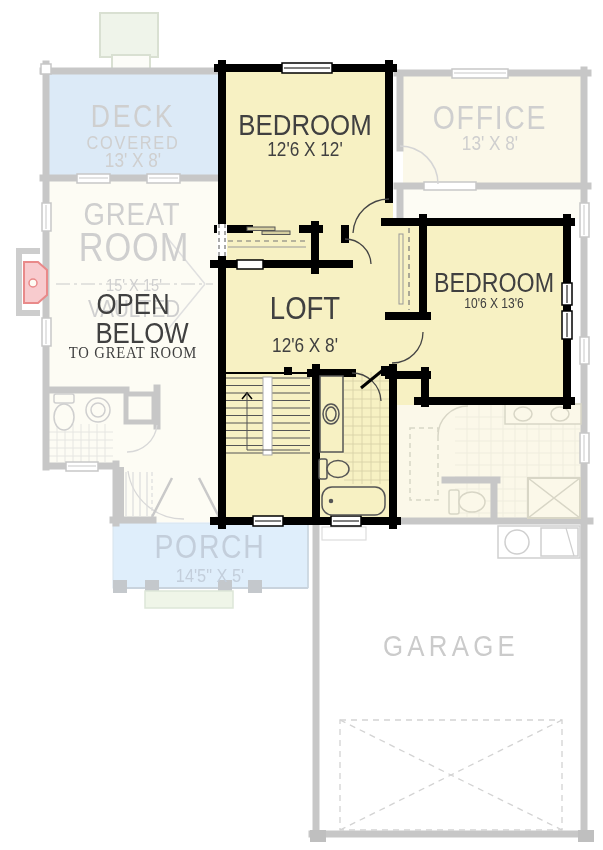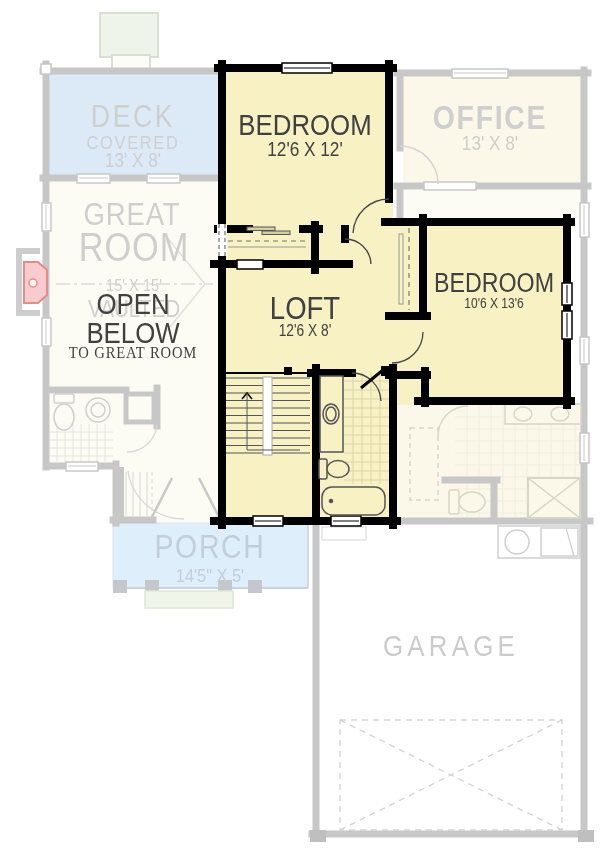--- a/index.html
+++ b/index.html
@@ -205,43 +205,43 @@
   <span>GREAT</span></div>
 <div class="lbl gray" style="left:134px;top:247px;font-size:40px;letter-spacing:1px;">
   <span>ROOM</span></div>
 <div class="lbl gray" style="left:134px;top:269px;font-size:24px;margin-top:40px;">
   <span>VAULTED</span></div>
 <div class="lbl gray" style="left:134px;top:285px;font-size:17px;">
   <span>15' X 15'</span></div>
 
 <div class="lbl black" style="left:133px;top:304px;font-size:30px;">
   <span>OPEN</span></div>
-<div class="lbl black" style="left:133px;top:333px;font-size:30px;">
+<div class="lbl black" style="left:142px;top:333px;font-size:30px;">
   <span>BELOW</span></div>
 <div class="lbl black" style="left:133px;top:352px;font-size:17px;letter-spacing:1px;font-family:Liberation Serif, serif;">
   <span>TO GREAT ROOM</span></div>
 
 <div class="lbl black" style="left:305px;top:125px;font-size:30px;">
   <span>BEDROOM</span></div>
 <div class="lbl black" style="left:305px;top:149px;font-size:20px;">
   <span>12'6 X 12'</span></div>
 
-<div class="lbl gray" style="left:490px;top:117px;font-size:33px;letter-spacing:2px;font-weight:bold;">
+<div class="lbl gray" style="left:490px;top:117px;font-size:33px;letter-spacing:2px;">
   <span>OFFICE</span></div>
 <div class="lbl gray" style="left:490px;top:143px;font-size:20px;">
   <span>13' X 8'</span></div>
 
 <div class="lbl black" style="left:494px;top:283px;font-size:27px;">
   <span>BEDROOM</span></div>
 <div class="lbl black" style="left:494px;top:303px;font-size:14px;">
   <span>10'6 X 13'6</span></div>
 
 <div class="lbl black" style="left:305px;top:308px;font-size:32px;">
   <span>LOFT</span></div>
-<div class="lbl black" style="left:305px;top:331px;font-size:16px;">
+<div class="lbl black" style="left:305px;top:345px;font-size:20px;">
   <span>12'6 X 8'</span></div>
 
 <div class="lbl blue" style="left:210px;top:546px;font-size:33px;letter-spacing:2px;">
   <span>PORCH</span></div>
 <div class="lbl blue" style="left:210px;top:575px;font-size:19px;">
   <span>14'5" X 5'</span></div>
 
 <div class="lbl gray2" style="left:451px;top:646px;font-size:30px;letter-spacing:5px;text-decoration:underline;">
   <span>GARAGE</span></div>
 

